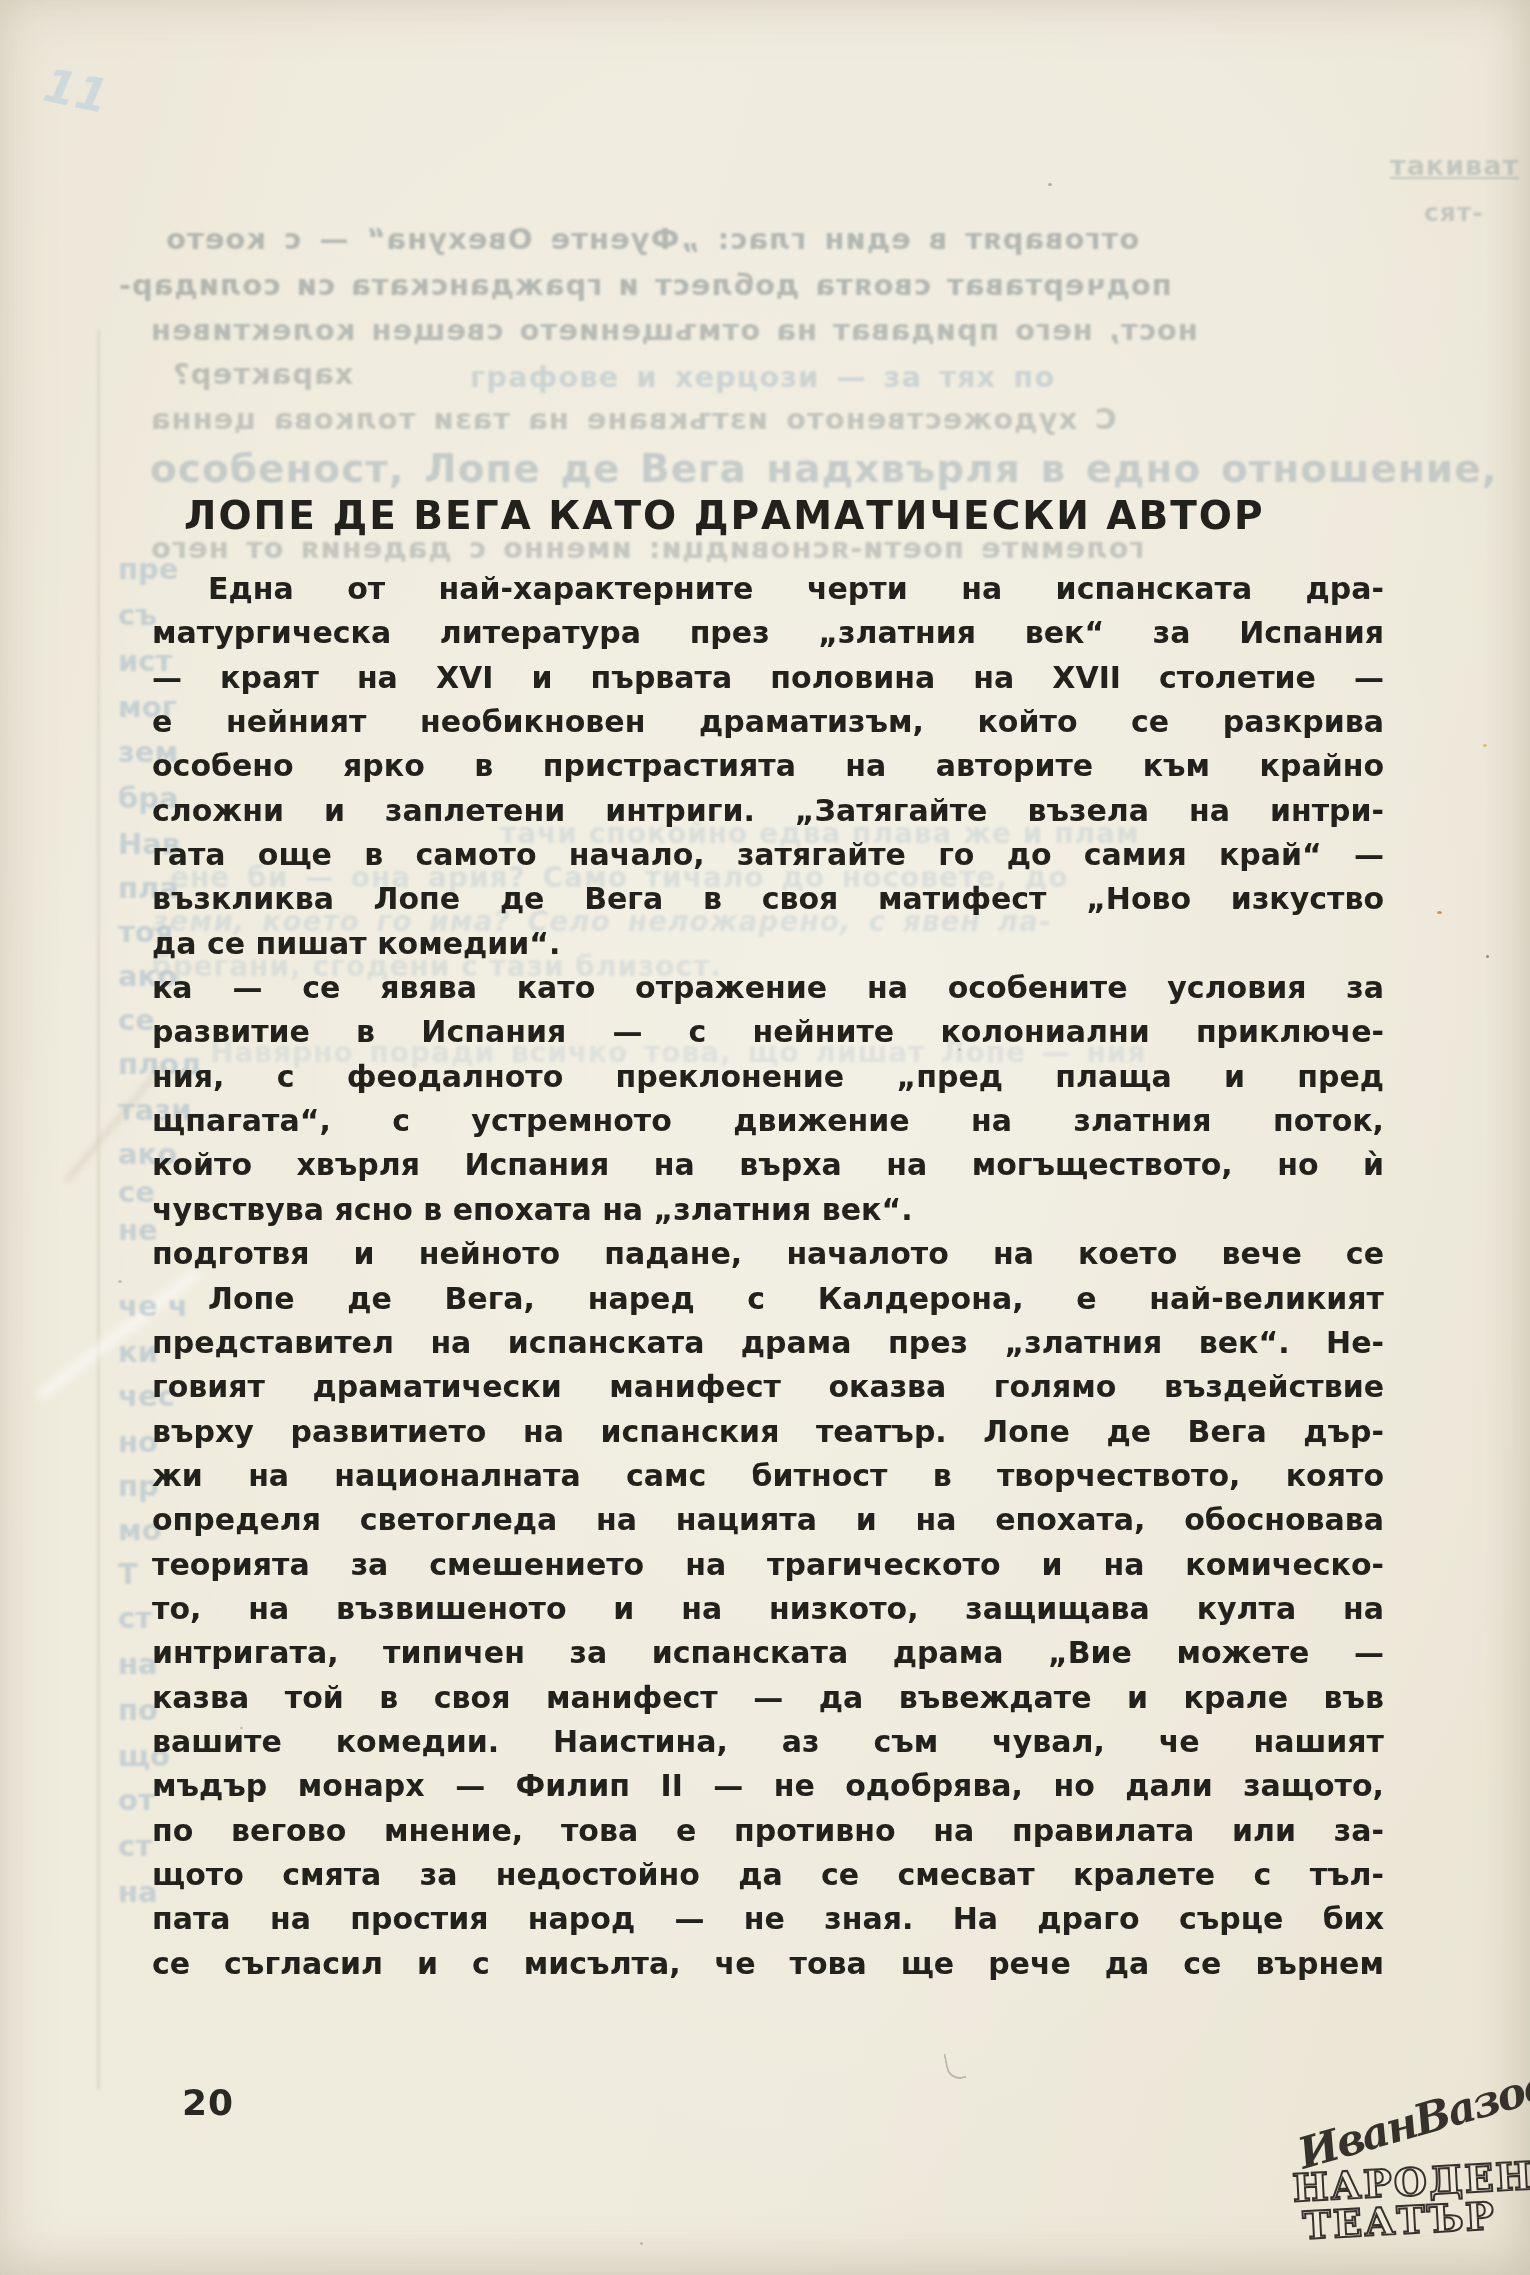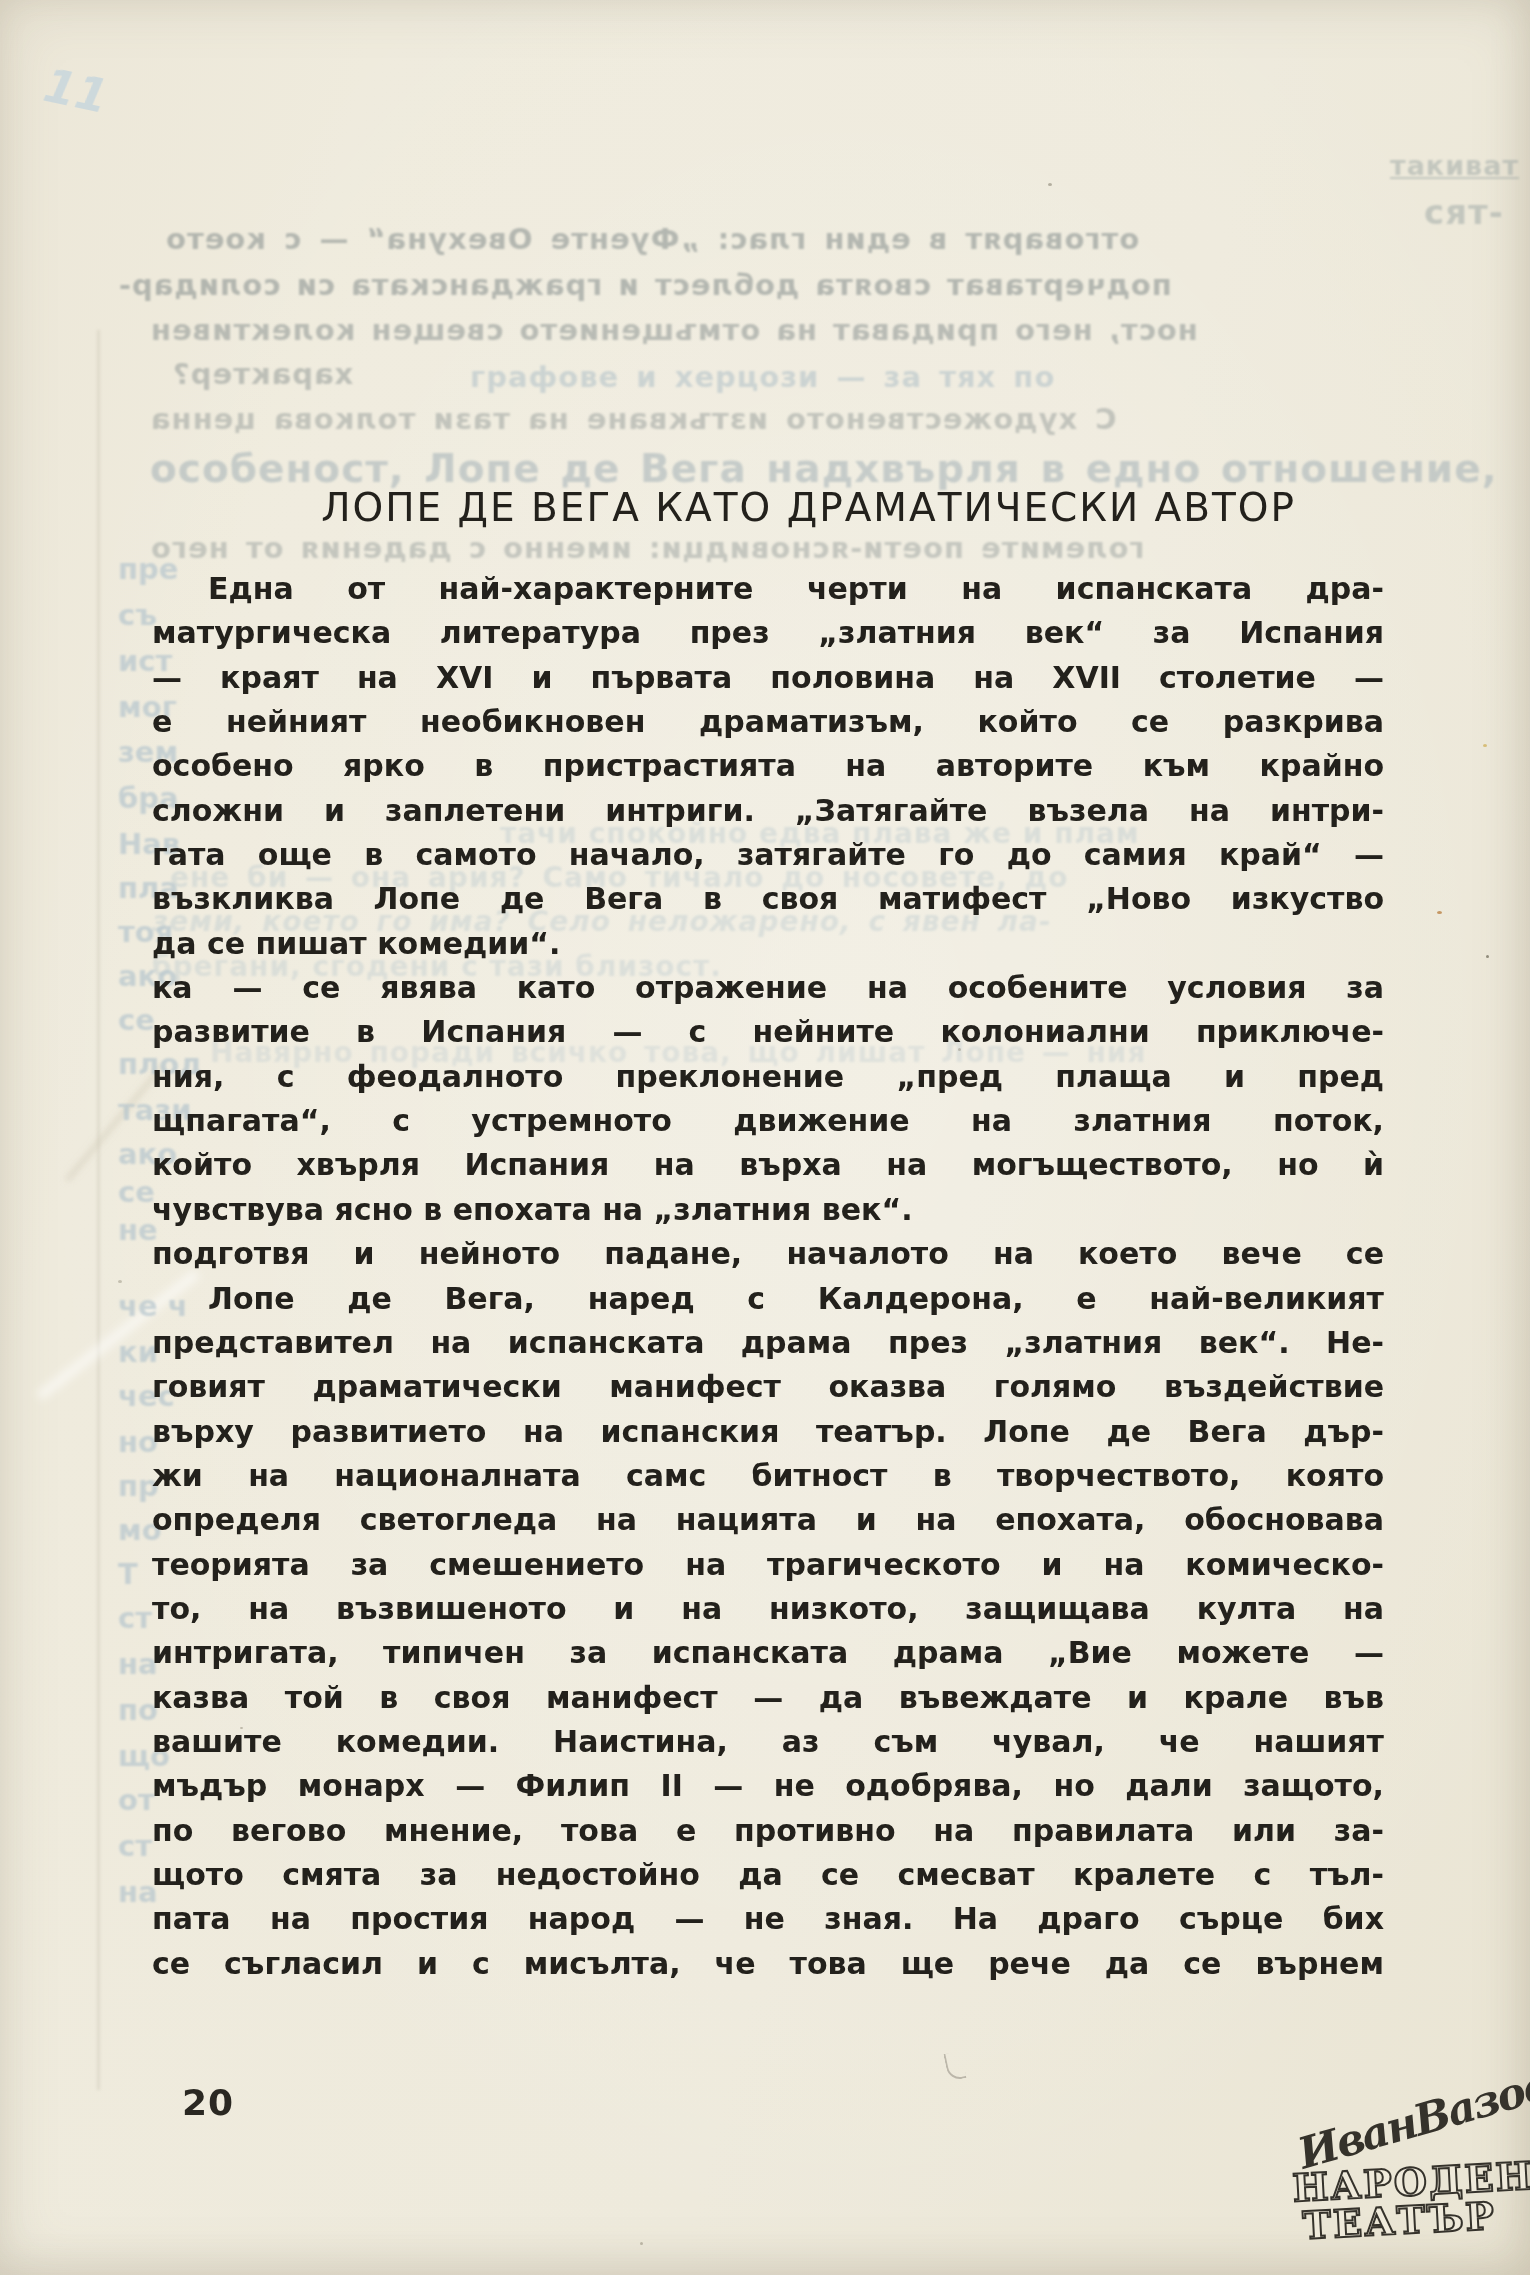--- a/index.html
+++ b/index.html
@@ -26,23 +26,23 @@
     position:absolute;left:40px;top:1120px;width:150px;height:6px;
     background:rgba(210,204,186,.5);filter:blur(3px);
     transform:rotate(-50deg);
   }
   .hw-mark{
     position:absolute;left:44px;top:64px;
     font-size:46px;font-style:italic;font-weight:700;
     color:#c3d4dd;opacity:.75;transform:rotate(12deg);filter:blur(.6px);
   }
   .title{
-    position:absolute;left:172px;top:481px;width:1120px;margin:4px;
-    text-align:right;
-    font-size:39px;font-weight:400;letter-spacing:2px;
+    position:absolute;left:172px;top:481px;width:1120px;margin:12px;
+    text-align:left;
+    font-size:39px;font-weight:700;letter-spacing:2px;
     color:#23211c;white-space:nowrap;
   }
   .body-text{
     position:absolute;left:152px;top:567px;width:1232px;
     font-size:30px;font-weight:700;line-height:44.35px;
     color:#23211c;
   }
   .line{text-align:justify;text-align-last:justify;}
   .line.indent{text-indent:56px;}
   .line.pend{text-align-last:left;}
@@ -91,21 +91,21 @@
 
 <div class="page">
   <div class="crease"></div>
   <div class="fold-streak"></div>
   <div class="fold-streak2"></div>
 
   <div class="hw-mark">11</div>
 
   <div id="bleed-layer">
       <div class="bleed-line" style="top: 150px; left: 1390px; font-size: 27px; color: rgb(154, 165, 163); opacity: 0.5; text-decoration: underline;">такиват</div>
-      <div class="bleed-line" style="top: 192px; left: 1424px; font-size: 34px; color: rgb(154, 165, 163); opacity: 0.5;">сят-</div>
+      <div class="bleed-line" style="top: 198px; left: 1424px; font-size: 25px; color: rgb(154, 165, 163); opacity: 0.5;">сят-</div>
       <div class="bleed-line mirrored" style="top: 222px; left: 165px; font-size: 29px; color: rgb(140, 148, 146); opacity: 0.6; word-spacing: 6px;">отговарят в един глас: „Фуенте Овехуна“ — с което</div>
       <div class="bleed-line mirrored" style="top: 268px; left: 118px; font-size: 29px; color: rgb(140, 148, 146); opacity: 0.6; word-spacing: 4px;">подчертават своята доблест и гражданската си солидар-</div>
       <div class="bleed-line mirrored" style="top: 313px; left: 150px; font-size: 29px; color: rgb(140, 148, 146); opacity: 0.55; word-spacing: 4px;">ност, него придават на отмъщението свещен колективен</div>
       <div class="bleed-line mirrored" style="top: 357px; left: 172px; font-size: 29px; color: rgb(140, 148, 146); opacity: 0.5;">характер?</div>
       <div class="bleed-line" style="top: 360px; left: 470px; font-size: 29px; color: rgb(180, 195, 201); opacity: 0.6; word-spacing: 6px;">графове и херцози — за тях по</div>
       <div class="bleed-line mirrored" style="top: 402px; left: 150px; font-size: 29px; color: rgb(149, 156, 153); opacity: 0.5; word-spacing: 6px;">С художественото изтъкване на тази толкова ценна</div>
       <div class="bleed-line" style="top: 446px; left: 150px; font-size: 39px; color: rgb(170, 182, 186); opacity: 0.6; word-spacing: 5px;">особеност, Лопе де Вега надхвърля в едно отношение,</div>
       <div class="bleed-line mirrored" style="top: 531px; left: 150px; font-size: 29px; color: rgb(154, 161, 158); opacity: 0.5; word-spacing: 5px;">големите поети-ясновидци: именно с дадения от него</div>
       <div class="bleed-line" style="top: 817px; left: 500px; font-size: 28px; color: rgb(185, 200, 205); opacity: 0.4;">тачи спокойно едва плава же и плам</div>
       <div class="bleed-line" style="top: 861px; left: 170px; font-size: 28px; color: rgb(185, 200, 205); opacity: 0.4; word-spacing: 6px;">ене би — она ария? Само тичало до носовете, до</div>

